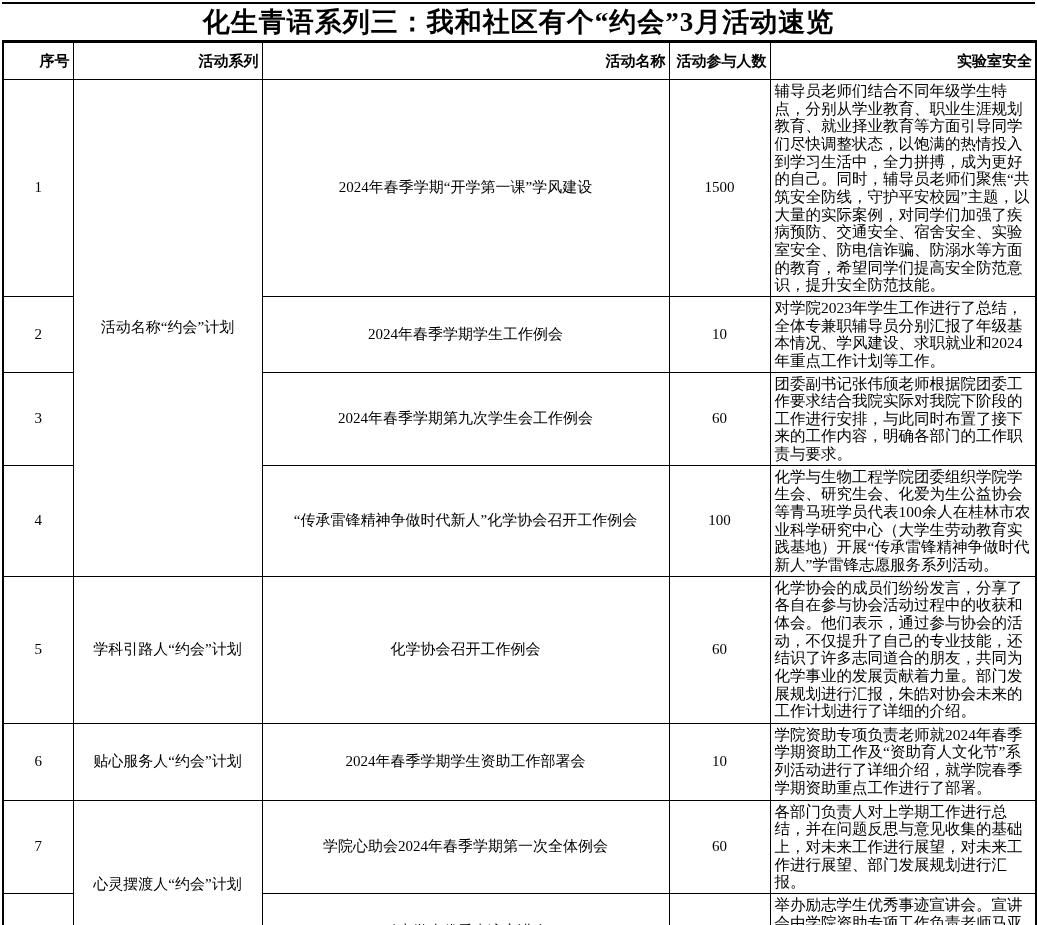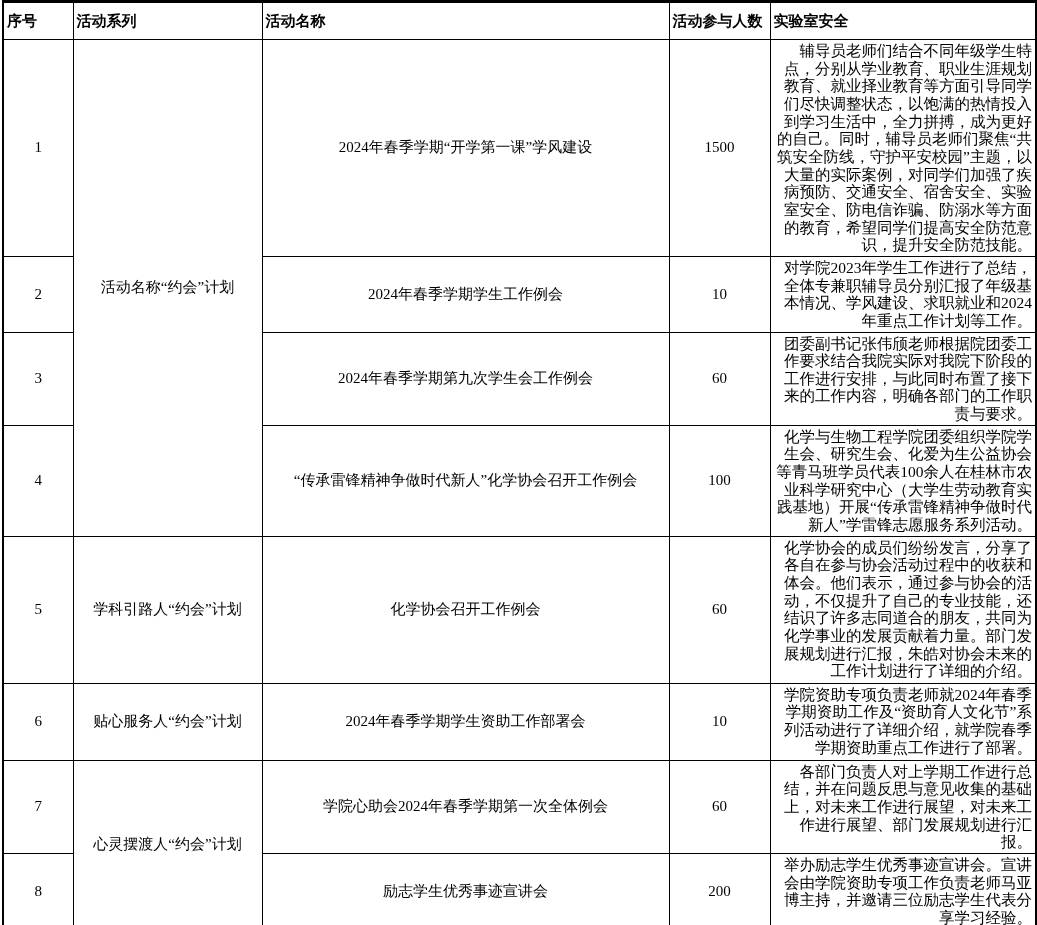--- a/index.html
+++ b/index.html
@@ -38,46 +38,47 @@
   col.c-part{width:101px;}
   col.c-desc{width:266px;}
   th,td{
     border:1px solid #000;
     padding:1px 3px;
     box-sizing:border-box;
     overflow:hidden;
   }
   th{
     font-size:15px;font-weight:bold;
-    text-align:left;vertical-align:middle;
+    text-align:right;vertical-align:middle;
     height:38px;
   }
   td{font-size:15px;}
   td.center{text-align:center;vertical-align:middle;}
   td.desc{
-    text-align:right;vertical-align:top;
+    text-align:left;vertical-align:top;
     font-size:15.5px;
     line-height:1.14;
     padding:2px 3px 2px 4px;
     letter-spacing:0px;
   }
   tr.r1{height:215px;}
   tr.r2{height:75px;}
   tr.r3{height:86px;}
   tr.r4{height:109px;}
   tr.r5{height:147px;}
   tr.r6{height:77px;}
   tr.r7{height:65px;}
   tr.r8{height:66px;}
 </style>
 </head>
 <body>
 
 <div class="sheet">
 
+  <div class="title-bar">化生青语系列三：我和社区有个“约会”3月活动速览</div>
 
   <table class="activity-table">
     <colgroup>
       <col class="c-no">
         <col class="c-series">
         <col class="c-name">
         <col class="c-part">
         <col class="c-desc">
     </colgroup>
     <thead>

